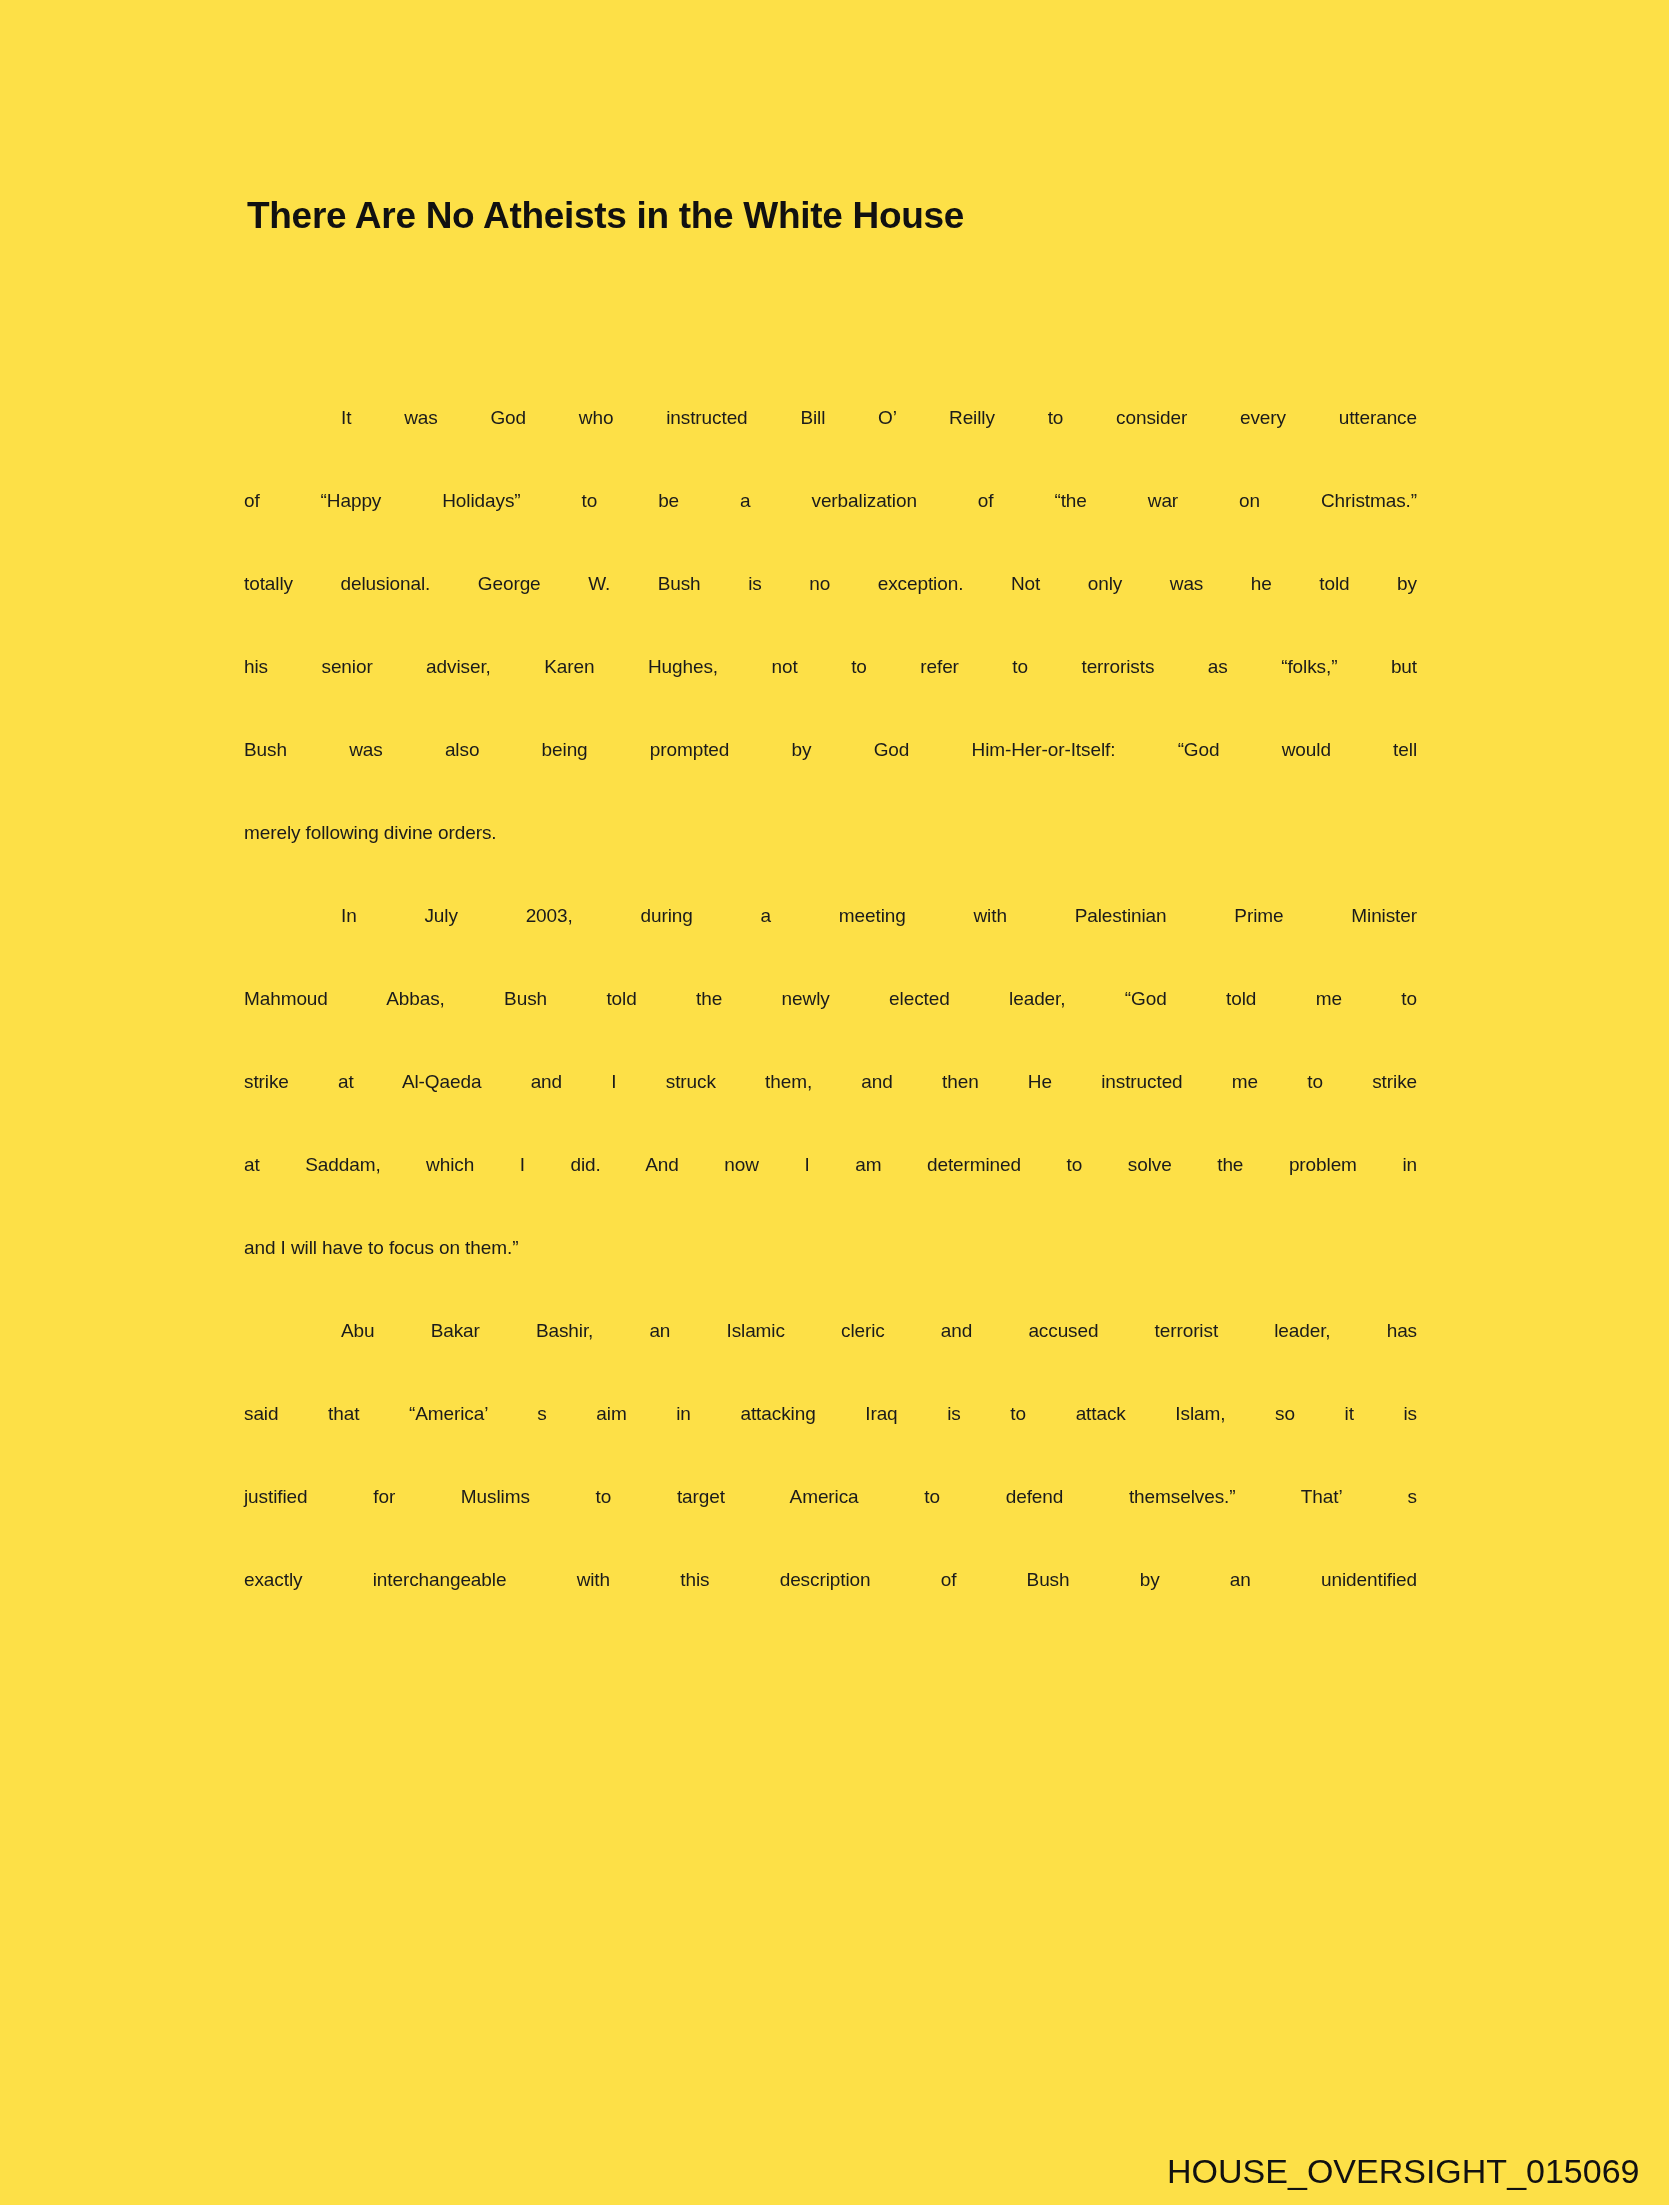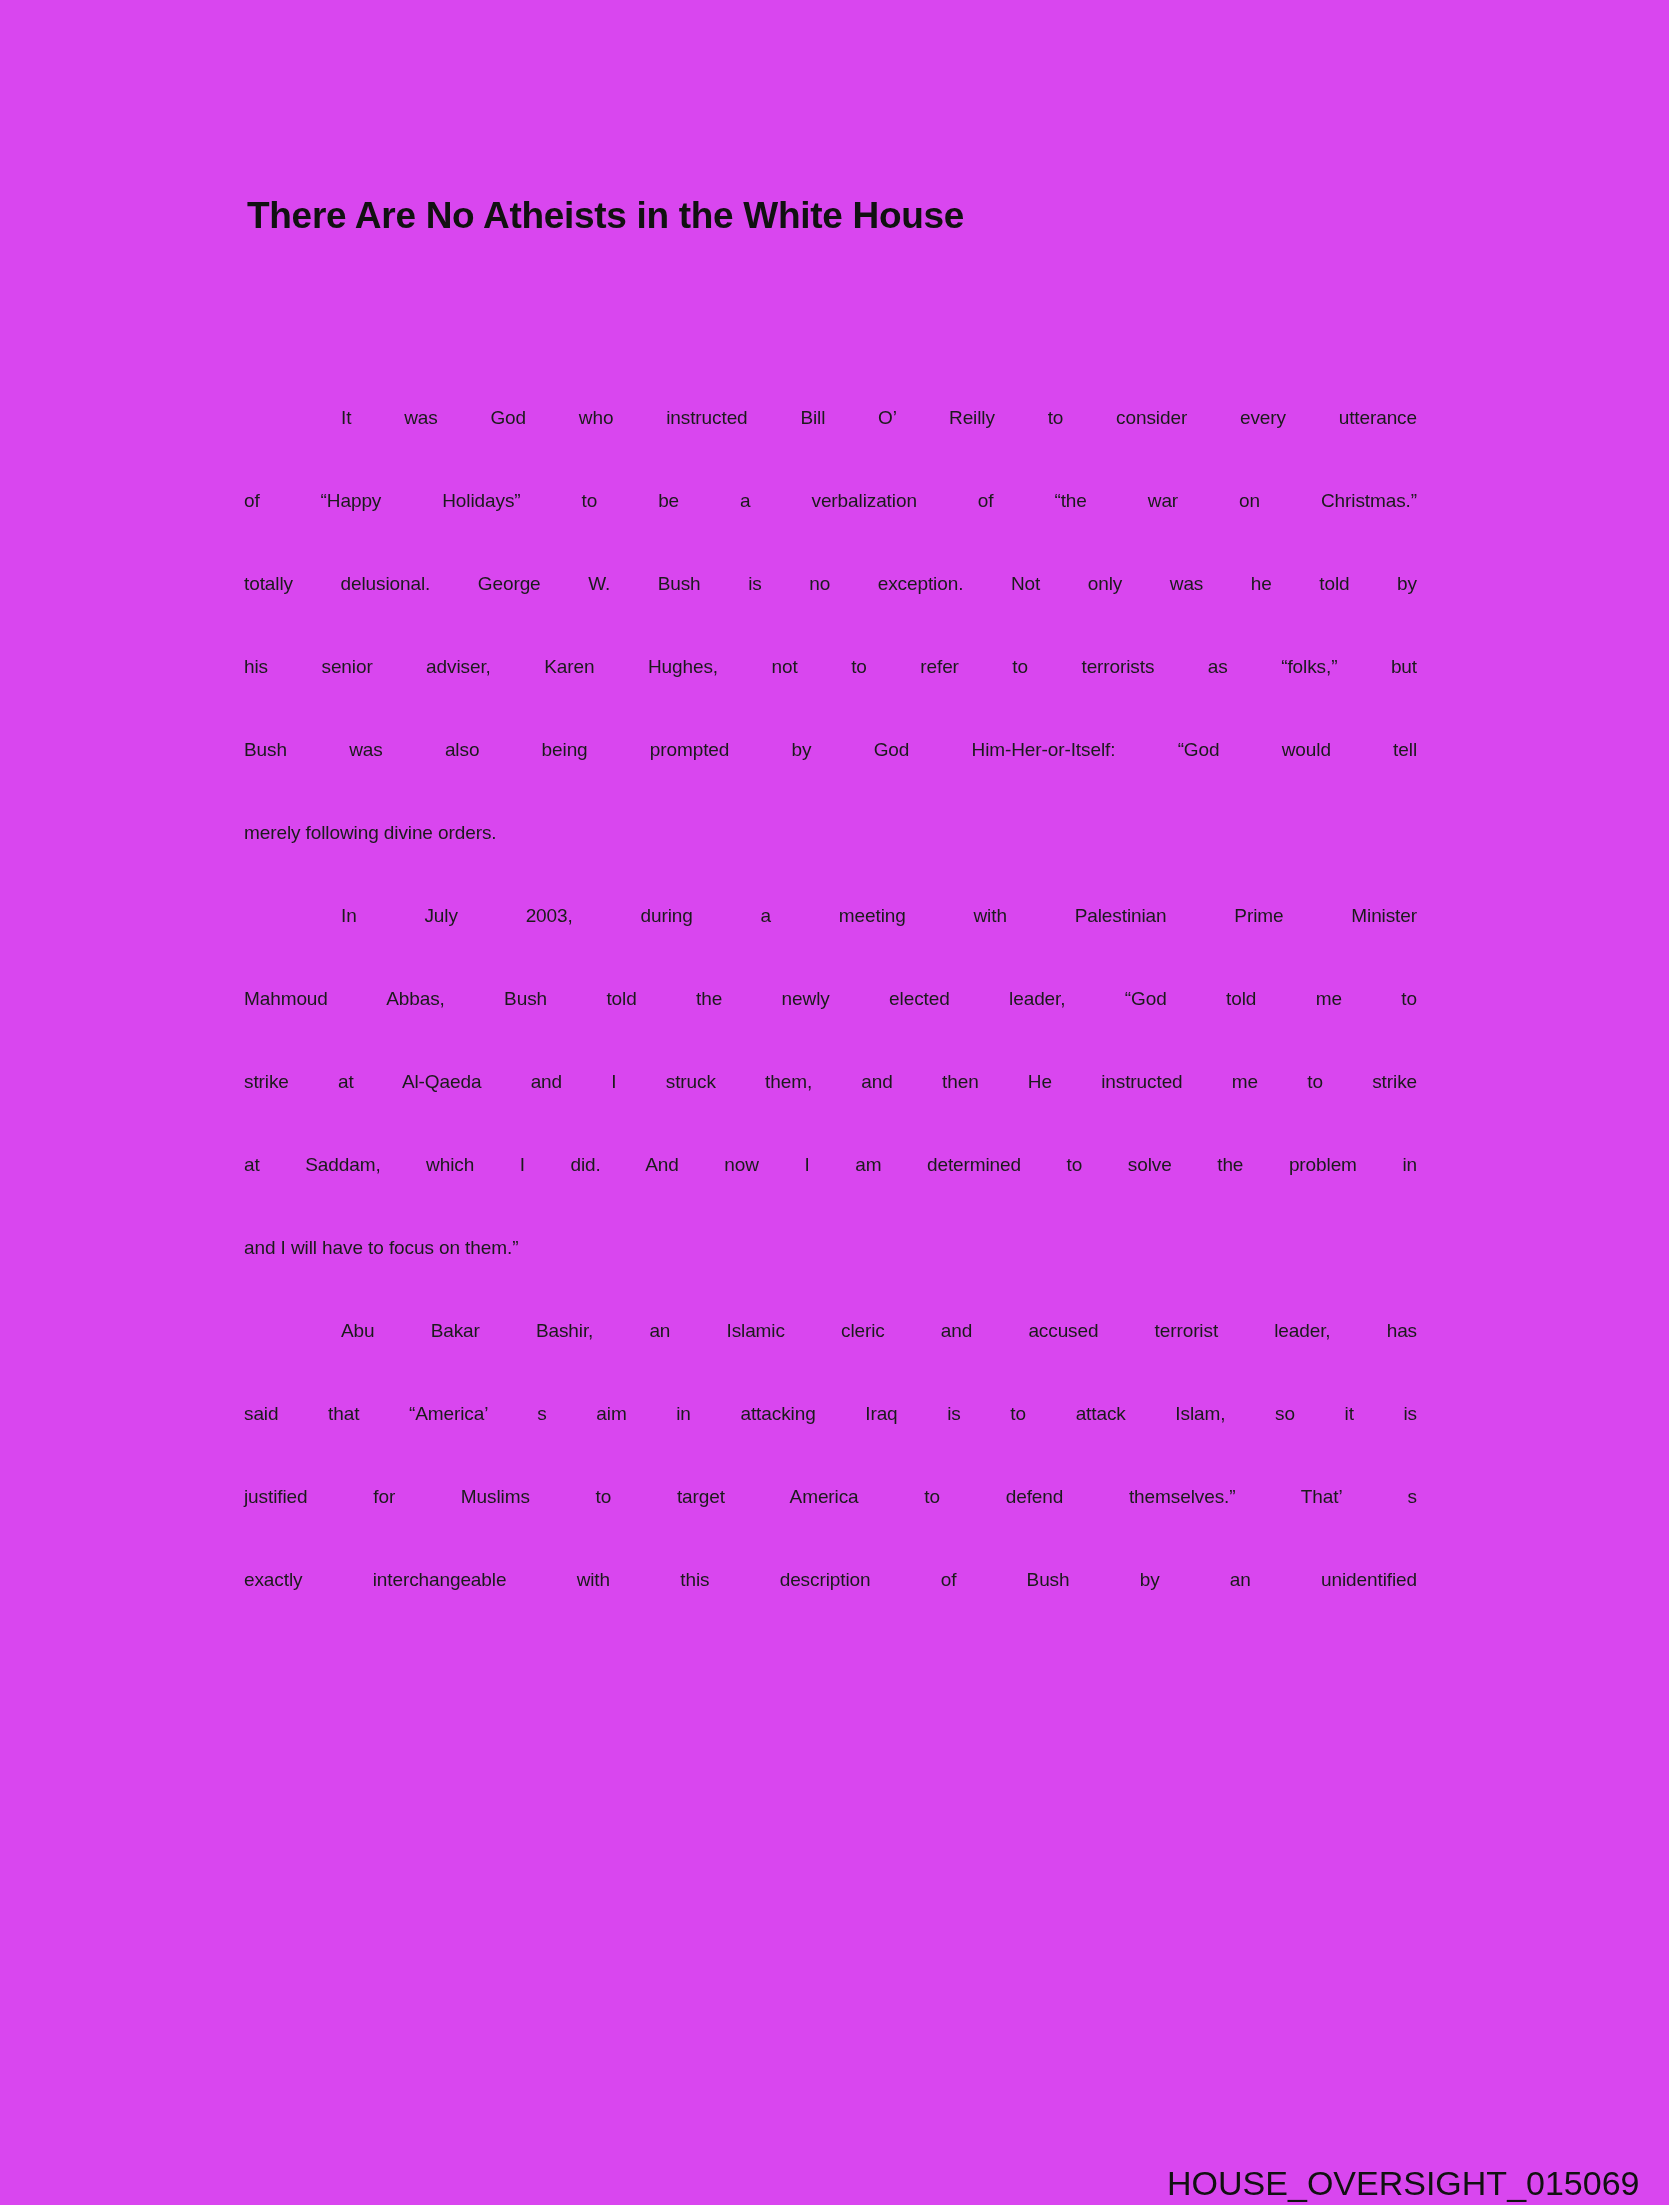--- a/index.html
+++ b/index.html
@@ -4,21 +4,21 @@
 <style>
   html, body {
     margin: 0;
     padding: 0;
     background: #ffffff;
   }
   .page {
     position: relative;
     width: 1669px;
     height: 2205px;
-    background: #d946ef;
+    background: #fde047;
     overflow: hidden;
     font-family: "Liberation Sans", sans-serif;
     color: #161616;
   }
   .doc-title {
     position: absolute;
     left: 247px;
     top: 195px;
     font-size: 37px;
     font-weight: 700;
@@ -55,21 +55,20 @@
     text-align-last: left;
   }
   .bates-footer {
     position: absolute;
     right: 29.5px;
     top: 2154px;
     font-size: 34px;
     line-height: 1;
     color: #111111;
     white-space: nowrap;
-    margin-top: 12px;
   }
 </style>
 </head>
 <body>
 
 <div class="page">
   <div class="doc-title">There Are No Atheists in the White House</div>
 
   <div class="doc-body">
       <div class="paragraph">

